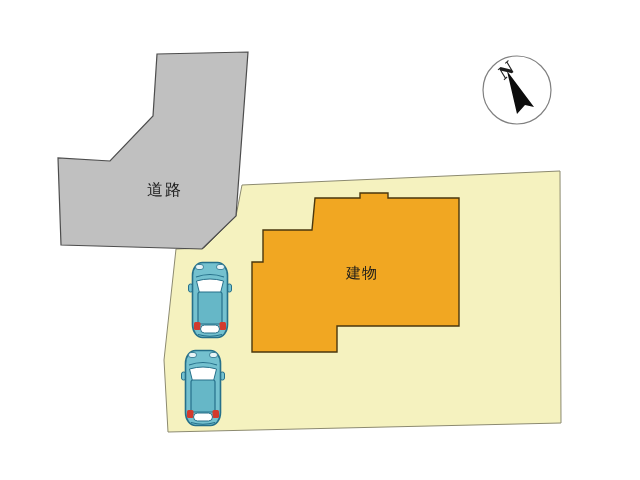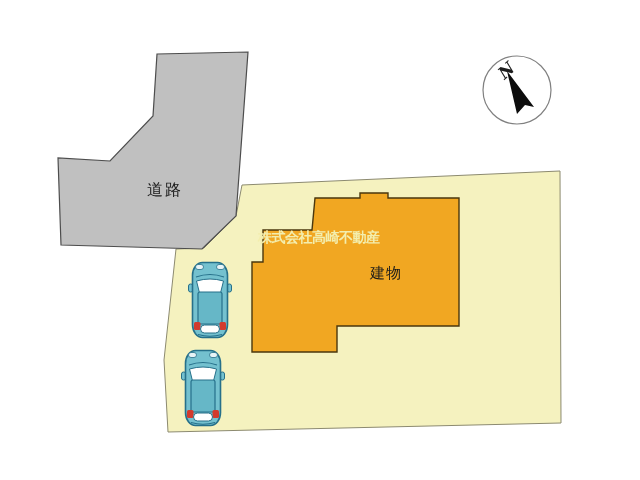--- a/index.html
+++ b/index.html
@@ -34,21 +34,21 @@
   .car-roof      { fill: var(--car_roof, #66b7c7); stroke: var(--car_outline, #26708a); stroke-width: 1.2; }
   .car-glass     { fill: var(--car_window, #ffffff); stroke: var(--car_outline, #26708a); stroke-width: 1; }
   .car-light     { fill: var(--car_taillight, #d23a2e); }
   .car-line      { fill: none; stroke: var(--car_outline, #26708a); stroke-width: 1.2; }
   .car-mirror    { fill: var(--car_body, #74c1cf); stroke: var(--car_outline, #26708a); stroke-width: 1; }
   .car-headlight { fill: #e8f4f7; stroke: var(--car_outline, #26708a); stroke-width: 0.8; }
 
   
   .label { position: absolute; color: var(--label_text, #1a1a1a); white-space: nowrap; }
   .road-label     { left: 147px; top: 180px; font-size: 16px; letter-spacing: 2px; }
-  .building-label { left: 346px; top: 264px; font-size: 15px; letter-spacing: 1px; margin-left: 24px; }
+  .building-label { left: 346px; top: 264px; font-size: 15px; letter-spacing: 1px; }
   .watermark {
     position: absolute;
     left: 258px; top: 229px;
     font-size: 14px;
     font-weight: bold;
     letter-spacing: -0.5px;
     color: var(--watermark_text, #f3eeae);
     white-space: nowrap;
   }
 </style>
@@ -91,17 +91,16 @@
 
     <g>
       <circle class="compass-ring" cx="517" cy="90" r="34"></circle>
       <polygon class="compass-needle" points="507,71 534,107 525,105 517,114"></polygon>
       <text class="north-text" x="496" y="78" transform="rotate(-42 503 68)">N</text>
     </g>
   </svg>
 
   <span class="label road-label">道路</span>
 
-  <span class="watermark">株式会社高崎不動産</span>
 
   <span class="label building-label">建物</span>
 
 </div>
 
 </body></html>

